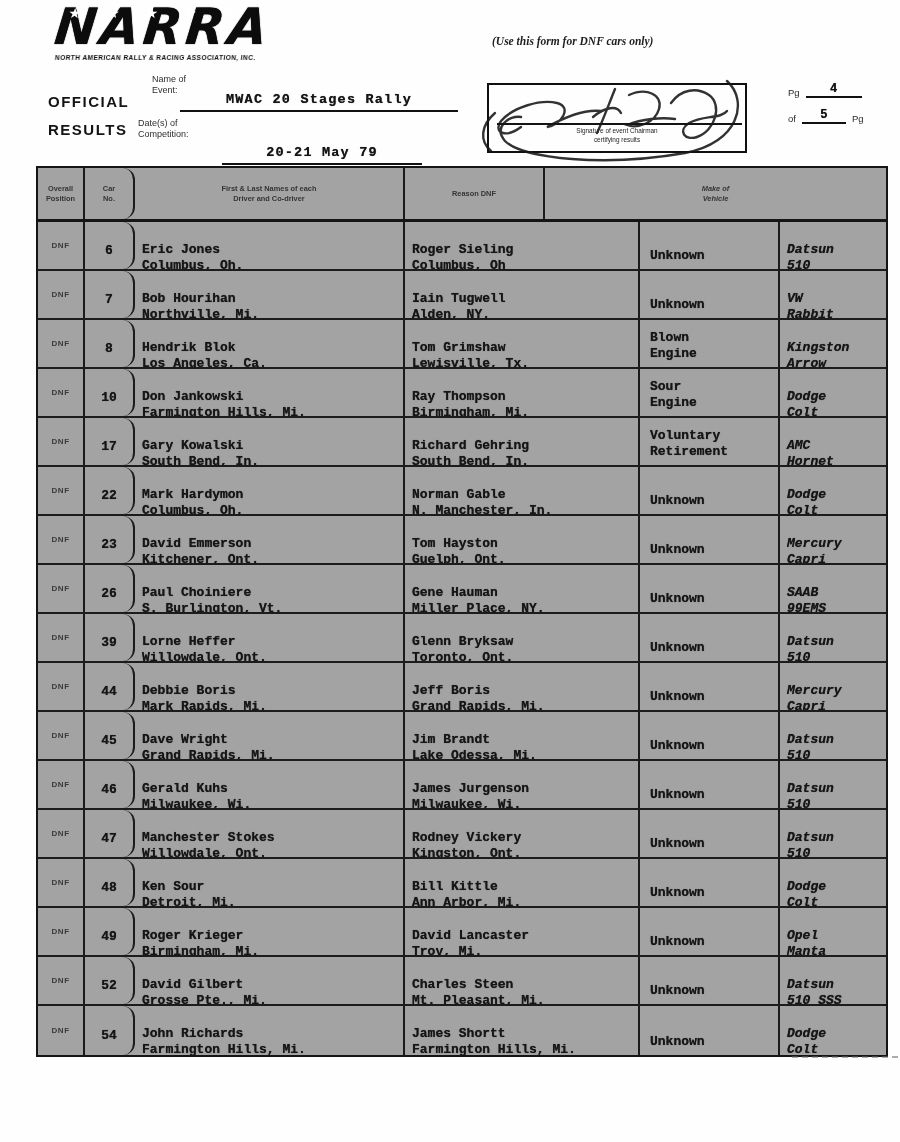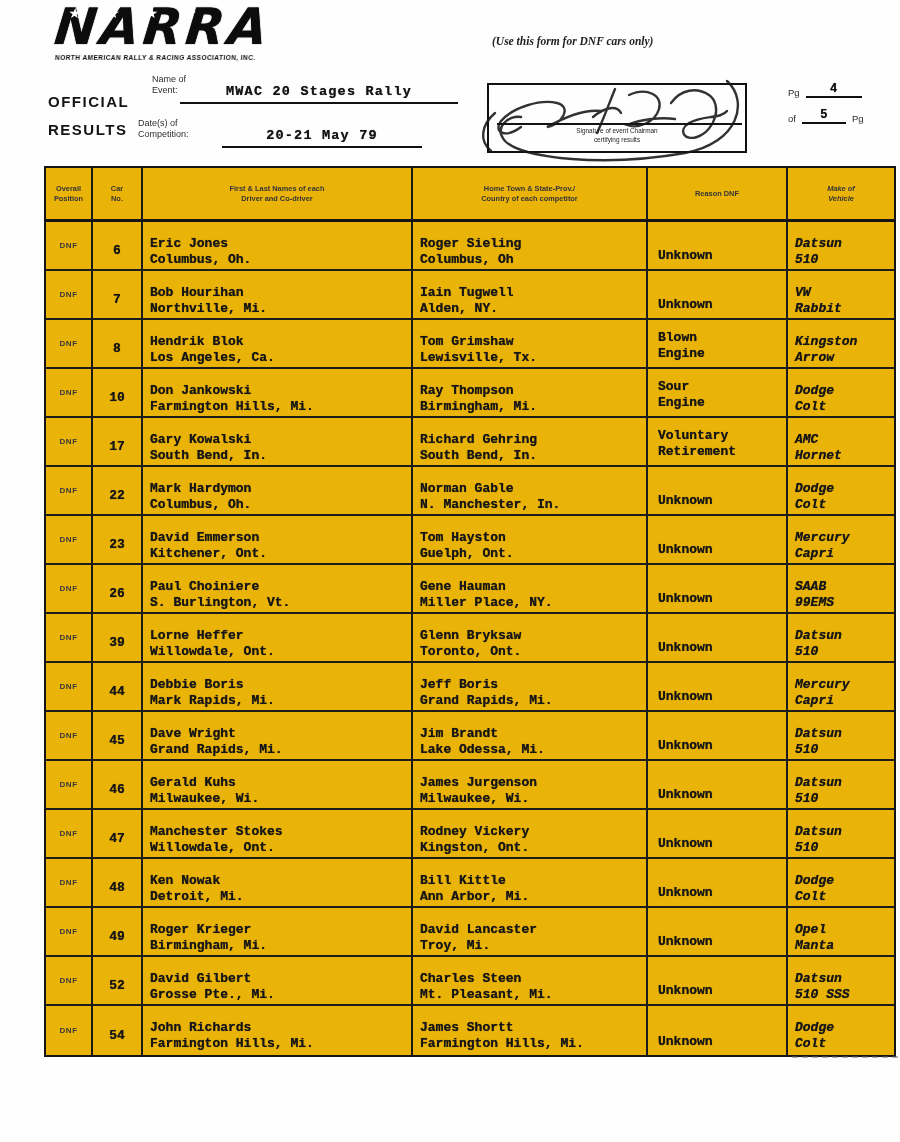--- a/index.html
+++ b/index.html
@@ -38,24 +38,24 @@
     line-height:28px;color:#141414;filter:blur(0.25px);
   }
   .field-label{
     font-size:9px;line-height:11px;color:#2e2e2e;filter:blur(0.25px);
   }
   .name-label{left:152px;top:74px;}
   .date-label{left:138px;top:118px;}
   .field-value{
     border-bottom:2.5px solid #121212;text-align:center;
     font-family:"Liberation Mono","DejaVu Sans Mono",monospace;
-    font-weight:bold;font-size:13.5px;letter-spacing:1.2px;color:#151515;
+    font-weight:bold;font-size:13.5px;letter-spacing:1.2px;color:#151515;margin-top:8px;
   }
   .name-value{left:180px;top:80px;width:278px;height:22px;line-height:24px;}
-  .date-value{left:222px;top:124px;width:200px;height:22px;line-height:24px;}
+  .date-value{left:222px;top:133px;width:200px;height:22px;line-height:24px;}
 
   
   .sig-box{left:487px;top:83px;width:256px;height:66px;border:2px solid #101010;}
   .sig-svg{position:absolute;left:-30px;top:-16px;overflow:visible;}
   .sig-line{position:absolute;left:8px;right:3px;top:38px;border-top:2px solid #141414;}
   .sig-caption{
     position:absolute;left:0;right:0;top:42px;text-align:center;
     font-size:6.4px;line-height:8.5px;color:#242424;filter:blur(0.2px);
   }
 
@@ -66,29 +66,29 @@
   .pg-underline{
     border-bottom:2px solid #111;text-align:center;
     font-family:"Liberation Mono","DejaVu Sans Mono",monospace;
     font-weight:bold;font-size:12px;color:#111;
   }
   .pg-u1{width:56px;}
   .pg-u2{width:44px;margin-right:6px;}
 
   
   .rtable{
-    left:44px;top:166px;width:852px;border:2.5px solid #151515;
+    left:36px;top:166px;width:852px;border:2.5px solid #151515;
     font-family:"Liberation Mono","DejaVu Sans Mono",monospace;
-    box-sizing:border-box;background:#eab308;
+    box-sizing:border-box;background:#a3a3a3;
   }
   .rrow{display:flex;width:100%;box-sizing:border-box;}
   .rcell{box-sizing:border-box;border-right:2px solid #1b1b1b;overflow:hidden;}
   .rcell:last-child{border-right:none;}
   .c1{width:47px;}
-  .c2{width:50px;}
+  .c2{width:50px;border-radius:12px;}
   .c3{width:270px;}
   .c4{width:235px;}
   .c5{width:140px;}
   .c6{flex:1;font-style:italic;}
   .hrow{height:54px;border-bottom:3px solid #151515;}
   .hcell{
     display:flex;align-items:center;justify-content:center;text-align:center;
     font-family:"Liberation Sans",sans-serif;font-size:7.4px;line-height:9.5px;
     color:#353535;font-weight:bold;filter:blur(0.3px);
   }
@@ -97,21 +97,21 @@
   .pos-cell{
     display:flex;align-items:center;justify-content:center;
     font-size:8px;letter-spacing:0.6px;color:#3a3a3a;
     font-family:"Liberation Sans",sans-serif;font-weight:bold;filter:blur(0.3px);
   }
   .car-cell{
     display:flex;align-items:center;justify-content:center;padding-top:9px;
     font-size:13px;font-weight:bold;color:#161616;
   }
   .txt-cell{
-    padding:14px 7px;font-size:13px;font-weight:bold;line-height:16px;color:#161616;
+    padding:20px 7px;font-size:13px;font-weight:bold;line-height:16px;color:#161616;
   }
   .reason-cell{
     display:flex;align-items:flex-end;padding:3px 10px 5px;
     font-size:13px;font-weight:bold;line-height:16px;color:#161616;
   }
   .artifact{
     left:792px;top:1056px;width:106px;border-top:2px dashed #6a6a6a;opacity:0.55;
   }
 </style>
 </head>
@@ -170,22 +170,20 @@
 </div>
 
 <div class="abs rtable">
   <div class="rrow hrow">
     <div class="rcell c1 hcell pre">Overall
 Position</div>
     <div class="rcell c2 hcell pre">Car
 No.</div>
     <div class="rcell c3 hcell pre">First &amp; Last Names of each
 Driver and Co-driver</div>
-    <div class="rcell c4 hcell pre">Home Town &amp; State-Prov./
-Country of each competitor</div>
     <div class="rcell c5 hcell pre">Reason DNF</div>
     <div class="rcell c6 hcell pre">Make of
 Vehicle</div>
   </div>
   <div>
   <div class="rrow drow">
     <div class="rcell c1 pos-cell">DNF</div>
     <div class="rcell c2 car-cell ink">6</div>
     <div class="rcell c3 txt-cell pre ink">Eric Jones
 Columbus, Oh.</div>
@@ -339,21 +337,21 @@
     <div class="rcell c4 txt-cell pre ink">Rodney Vickery
 Kingston, Ont.</div>
     <div class="rcell c5 reason-cell pre ink">Unknown</div>
     <div class="rcell c6 txt-cell pre ink">Datsun
 510</div>
   </div>
 
   <div class="rrow drow">
     <div class="rcell c1 pos-cell">DNF</div>
     <div class="rcell c2 car-cell ink">48</div>
-    <div class="rcell c3 txt-cell pre ink">Ken Nowak
+    <div class="rcell c3 txt-cell pre ink">Ken Sour
 Detroit, Mi.</div>
     <div class="rcell c4 txt-cell pre ink">Bill Kittle
 Ann Arbor, Mi.</div>
     <div class="rcell c5 reason-cell pre ink">Unknown</div>
     <div class="rcell c6 txt-cell pre ink">Dodge
 Colt</div>
   </div>
 
   <div class="rrow drow">
     <div class="rcell c1 pos-cell">DNF</div>

